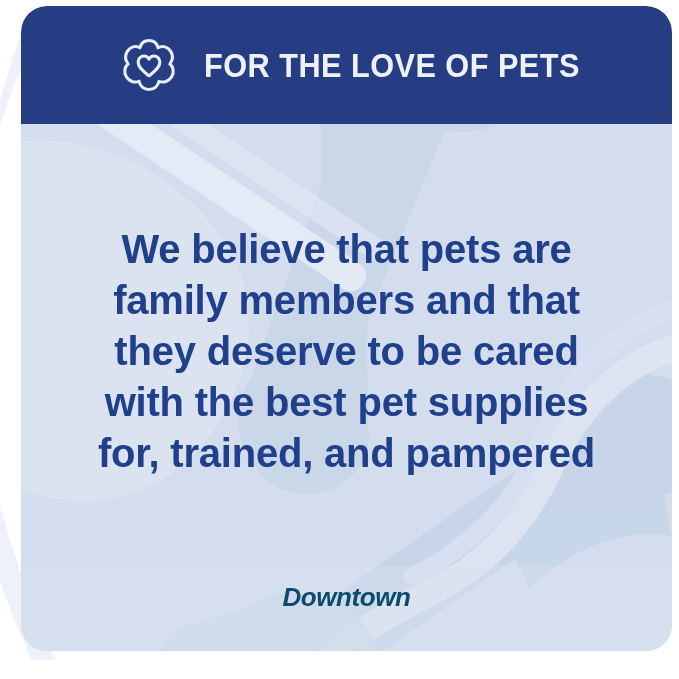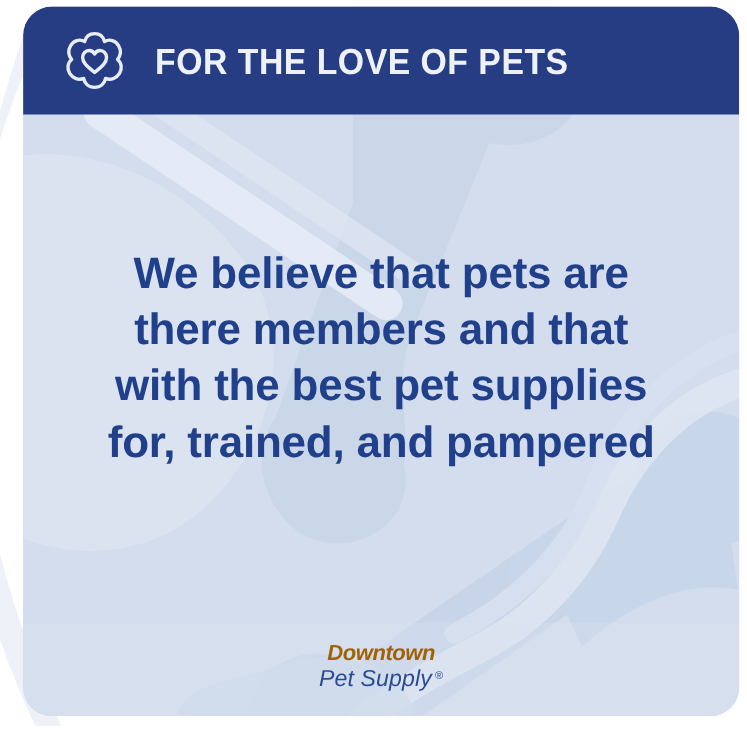--- a/index.html
+++ b/index.html
@@ -50,28 +50,29 @@
     width: 100%;
     height: 100%;
   }
 
   
   .header {
     position: absolute;
     left: 0;
     top: 0;
     width: 651px;
-    height: 98px;
+    height: 118px;
     background: #263d83;
     border-top-left-radius: 26px;
     border-top-right-radius: 26px;
     display: flex;
     align-items: center;
     padding-left: 36px;
     box-sizing: border-box;
+    justify-content: center;
   }
 
   .header-icon {
     width: 58px;
     height: 58px;
     flex: 0 0 58px;
     display: block;
   }
 
   .header-title {
@@ -115,22 +116,22 @@
   .logo {
     position: absolute;
     left: 0;
     top: 460px;
     width: 651px;
     text-align: center;
     line-height: 1;
   }
   .logo-word {
     display: block;
-    color: #a16207;
-    font-size: 20px;
+    color: #0c4a6e;
+    font-size: 26px;
     font-weight: 700;
     font-style: italic;
     letter-spacing: -0.4px;
   }
   .logo-sub {
     display: block;
     margin-top: 3px;
     color: #2a4a96;
     font-size: 21px;
     font-style: italic;
@@ -217,25 +218,25 @@
                  C 41 22, 44 25, 44 29
                  C 44 35, 38 39, 32 44 Z" fill="none" stroke="#e8eef7" stroke-width="3.4" stroke-linejoin="round"></path>
       </svg>
       <div class="header-title">FOR THE LOVE OF PETS</div>
     </div>
 
     <div class="body-area">
 
       <div class="quote">
         <span class="line">We believe that pets are</span>
-        <span class="line">there members and that</span>
+        <span class="line">family members and that</span>
+        <span class="line">they deserve to be cared</span>
         <span class="line">with the best pet supplies</span>
         <span class="line">for, trained, and pampered</span>
       </div>
 
       <div class="logo">
         <span class="logo-word">Downtown</span>
-        <span class="logo-sub"><span>Pet Supply</span><span class="reg">®</span></span>
       </div>
 
     </div>
   </div>
 </div>
 
 </body></html>

